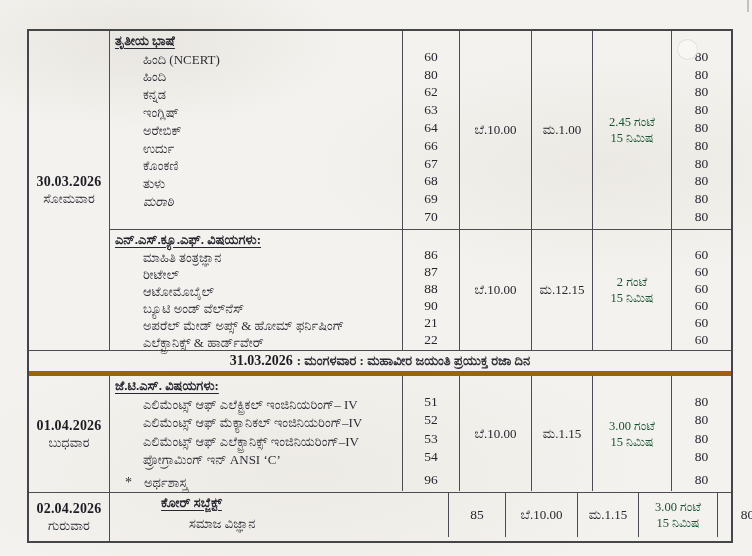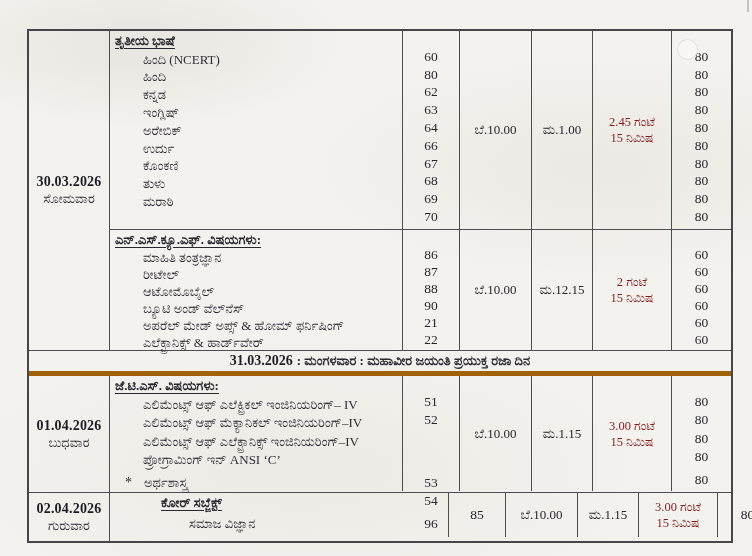--- a/index.html
+++ b/index.html
@@ -41,21 +41,21 @@
   .knd{font-size:13px;}
   .sess-header{
     font-weight:bold;font-size:13px;color:#26262f;
     text-decoration:underline;text-underline-offset:3px;
     white-space:nowrap;
   }
   .subj-line{padding-left:28px;white-space:nowrap;display:flex;align-items:center;}
   .subj-line .pfx{margin-left:-18px;margin-right:12px;font-size:14px;}
   .numv{font-family:"Liberation Serif","DejaVu Serif",serif;font-size:13.5px;color:#26262f;}
   .time-txt{font-size:13px;color:#26262f;}
-  .dur-line{font-size:12.5px;line-height:16px;color:#7f1d1d;text-align:center;}
+  .dur-line{font-size:12.5px;line-height:16px;color:#14532d;text-align:center;}
   .holiday{
     height:25px;display:flex;justify-content:center;align-items:center;
     border-bottom:5px solid #a16207;box-sizing:border-box;
   }
   .holiday .hd-date{font-weight:bold;font-size:14px;color:#1d1d25;margin-right:4px;}
   .holiday .hd-text{font-size:13px;font-weight:bold;color:#2b2b34;}
   .scan-spot{
     position:absolute;left:677px;top:39px;width:21px;height:21px;border-radius:50%;
     background:rgba(248,247,244,.92);
     box-shadow:inset 0 0 0 1px rgba(120,118,112,.18), 0 0 2px rgba(255,255,255,.8);
@@ -93,21 +93,21 @@
             </div>
             <div class="subj-line knd" style="height: 17.8px;">
               <span>ಉರ್ದು</span>
             </div>
             <div class="subj-line knd" style="height: 17.8px;">
               <span>ಕೊಂಕಣಿ</span>
             </div>
             <div class="subj-line knd" style="height: 17.8px;">
               <span>ತುಳು</span>
             </div>
-            <div class="subj-line knd" style="height: 17.8px;">
+            <div class="subj-line knd" style="height: 17.8px; font-style: italic;">
               <span>ಮರಾಠಿ</span>
             </div>
           </div>
           <div class="cell c-code">
             <div style="height: 17.8px;"></div>
             <div class="numv" style="height: 17.8px;">60</div>
             <div class="numv" style="height: 17.8px;">80</div>
             <div class="numv" style="height: 17.8px;">62</div>
             <div class="numv" style="height: 17.8px;">63</div>
             <div class="numv" style="height: 17.8px;">64</div>
@@ -221,21 +221,21 @@
             </div>
             <div class="subj-line knd" style="height: 18.2px; margin-top: 5px;">
               <span class="pfx">*</span>
               <span>ಅರ್ಥಶಾಸ್ತ್ರ</span>
             </div>
           </div>
           <div class="cell c-code">
             <div style="height: 18.2px;"></div>
             <div class="numv" style="height: 18.2px;">51</div>
             <div class="numv" style="height: 18.2px;">52</div>
-            <div class="numv" style="height: 18.2px; margin-top: 44px;">53</div>
+            <div class="numv" style="height: 18.2px;">53</div>
             <div class="numv" style="height: 18.2px;">54</div>
             <div class="numv" style="height: 18.2px; margin-top: 5px;">96</div>
           </div>
           <div class="cell c-t1 vcenter">
             <div class="time-txt knd">ಬೆ.10.00</div>
           </div>
           <div class="cell c-t2 vcenter">
             <div class="time-txt knd">ಮ.1.15</div>
           </div>
           <div class="cell c-dur vcenter">

